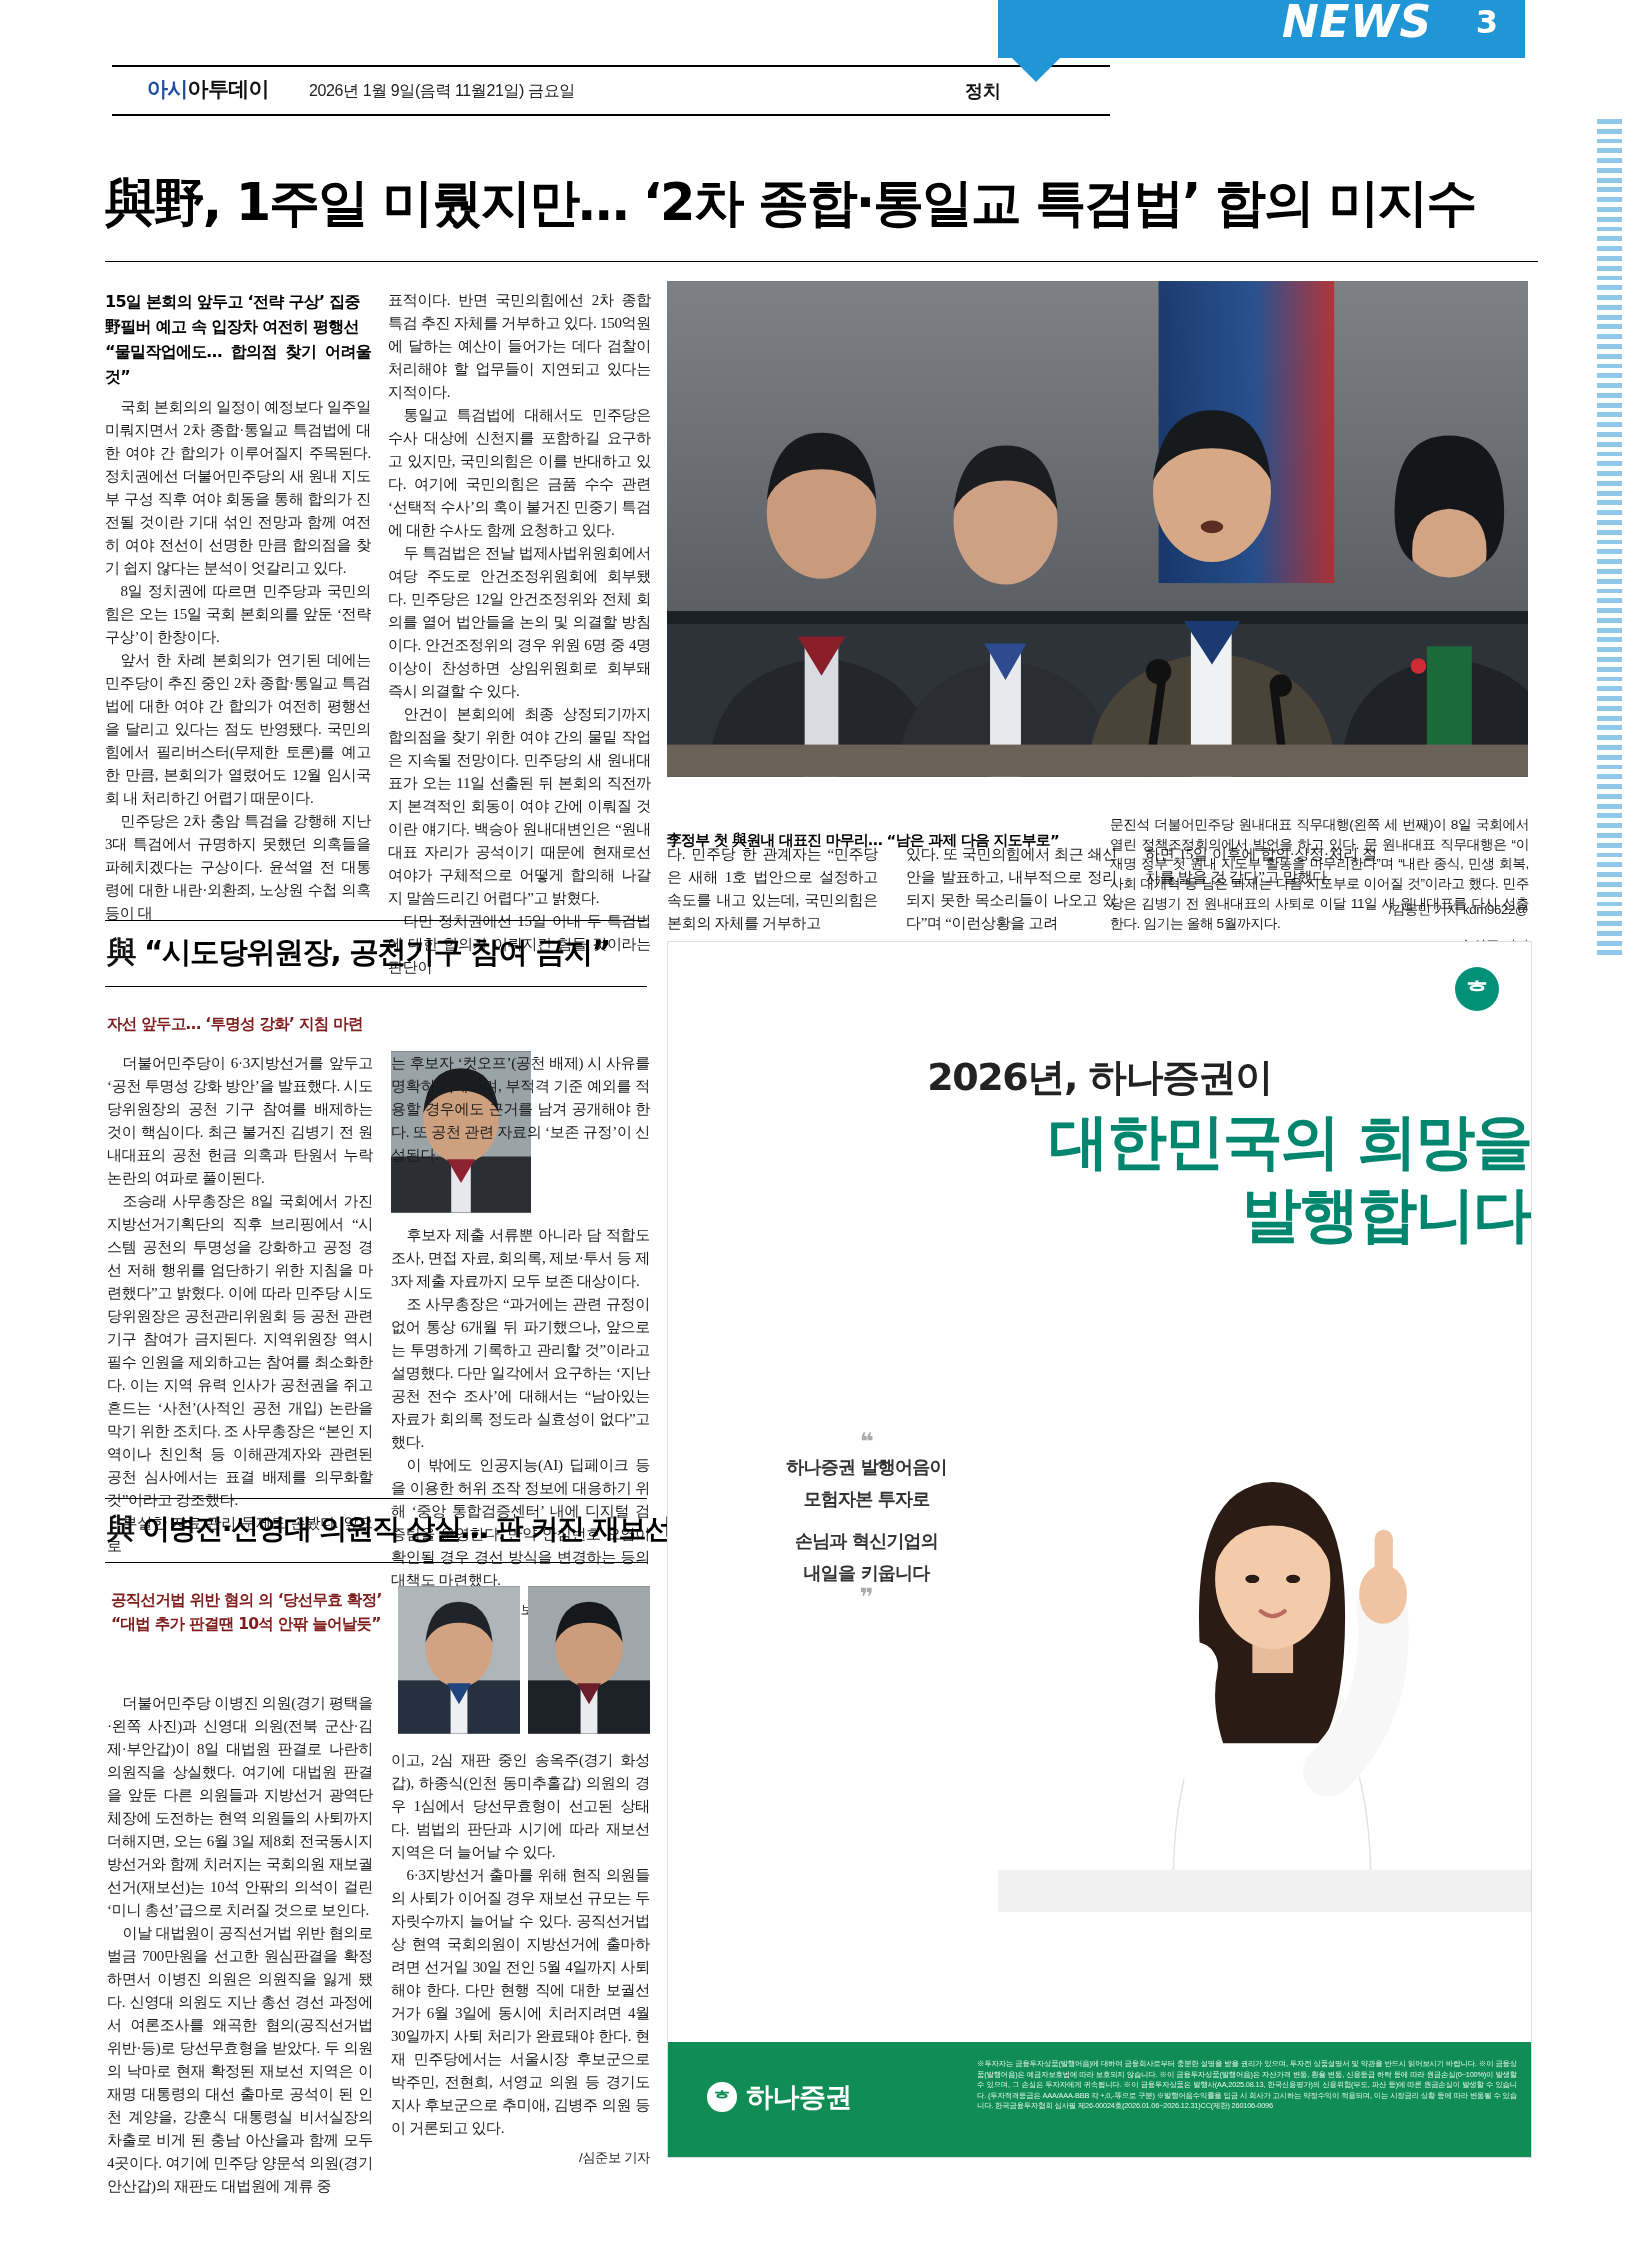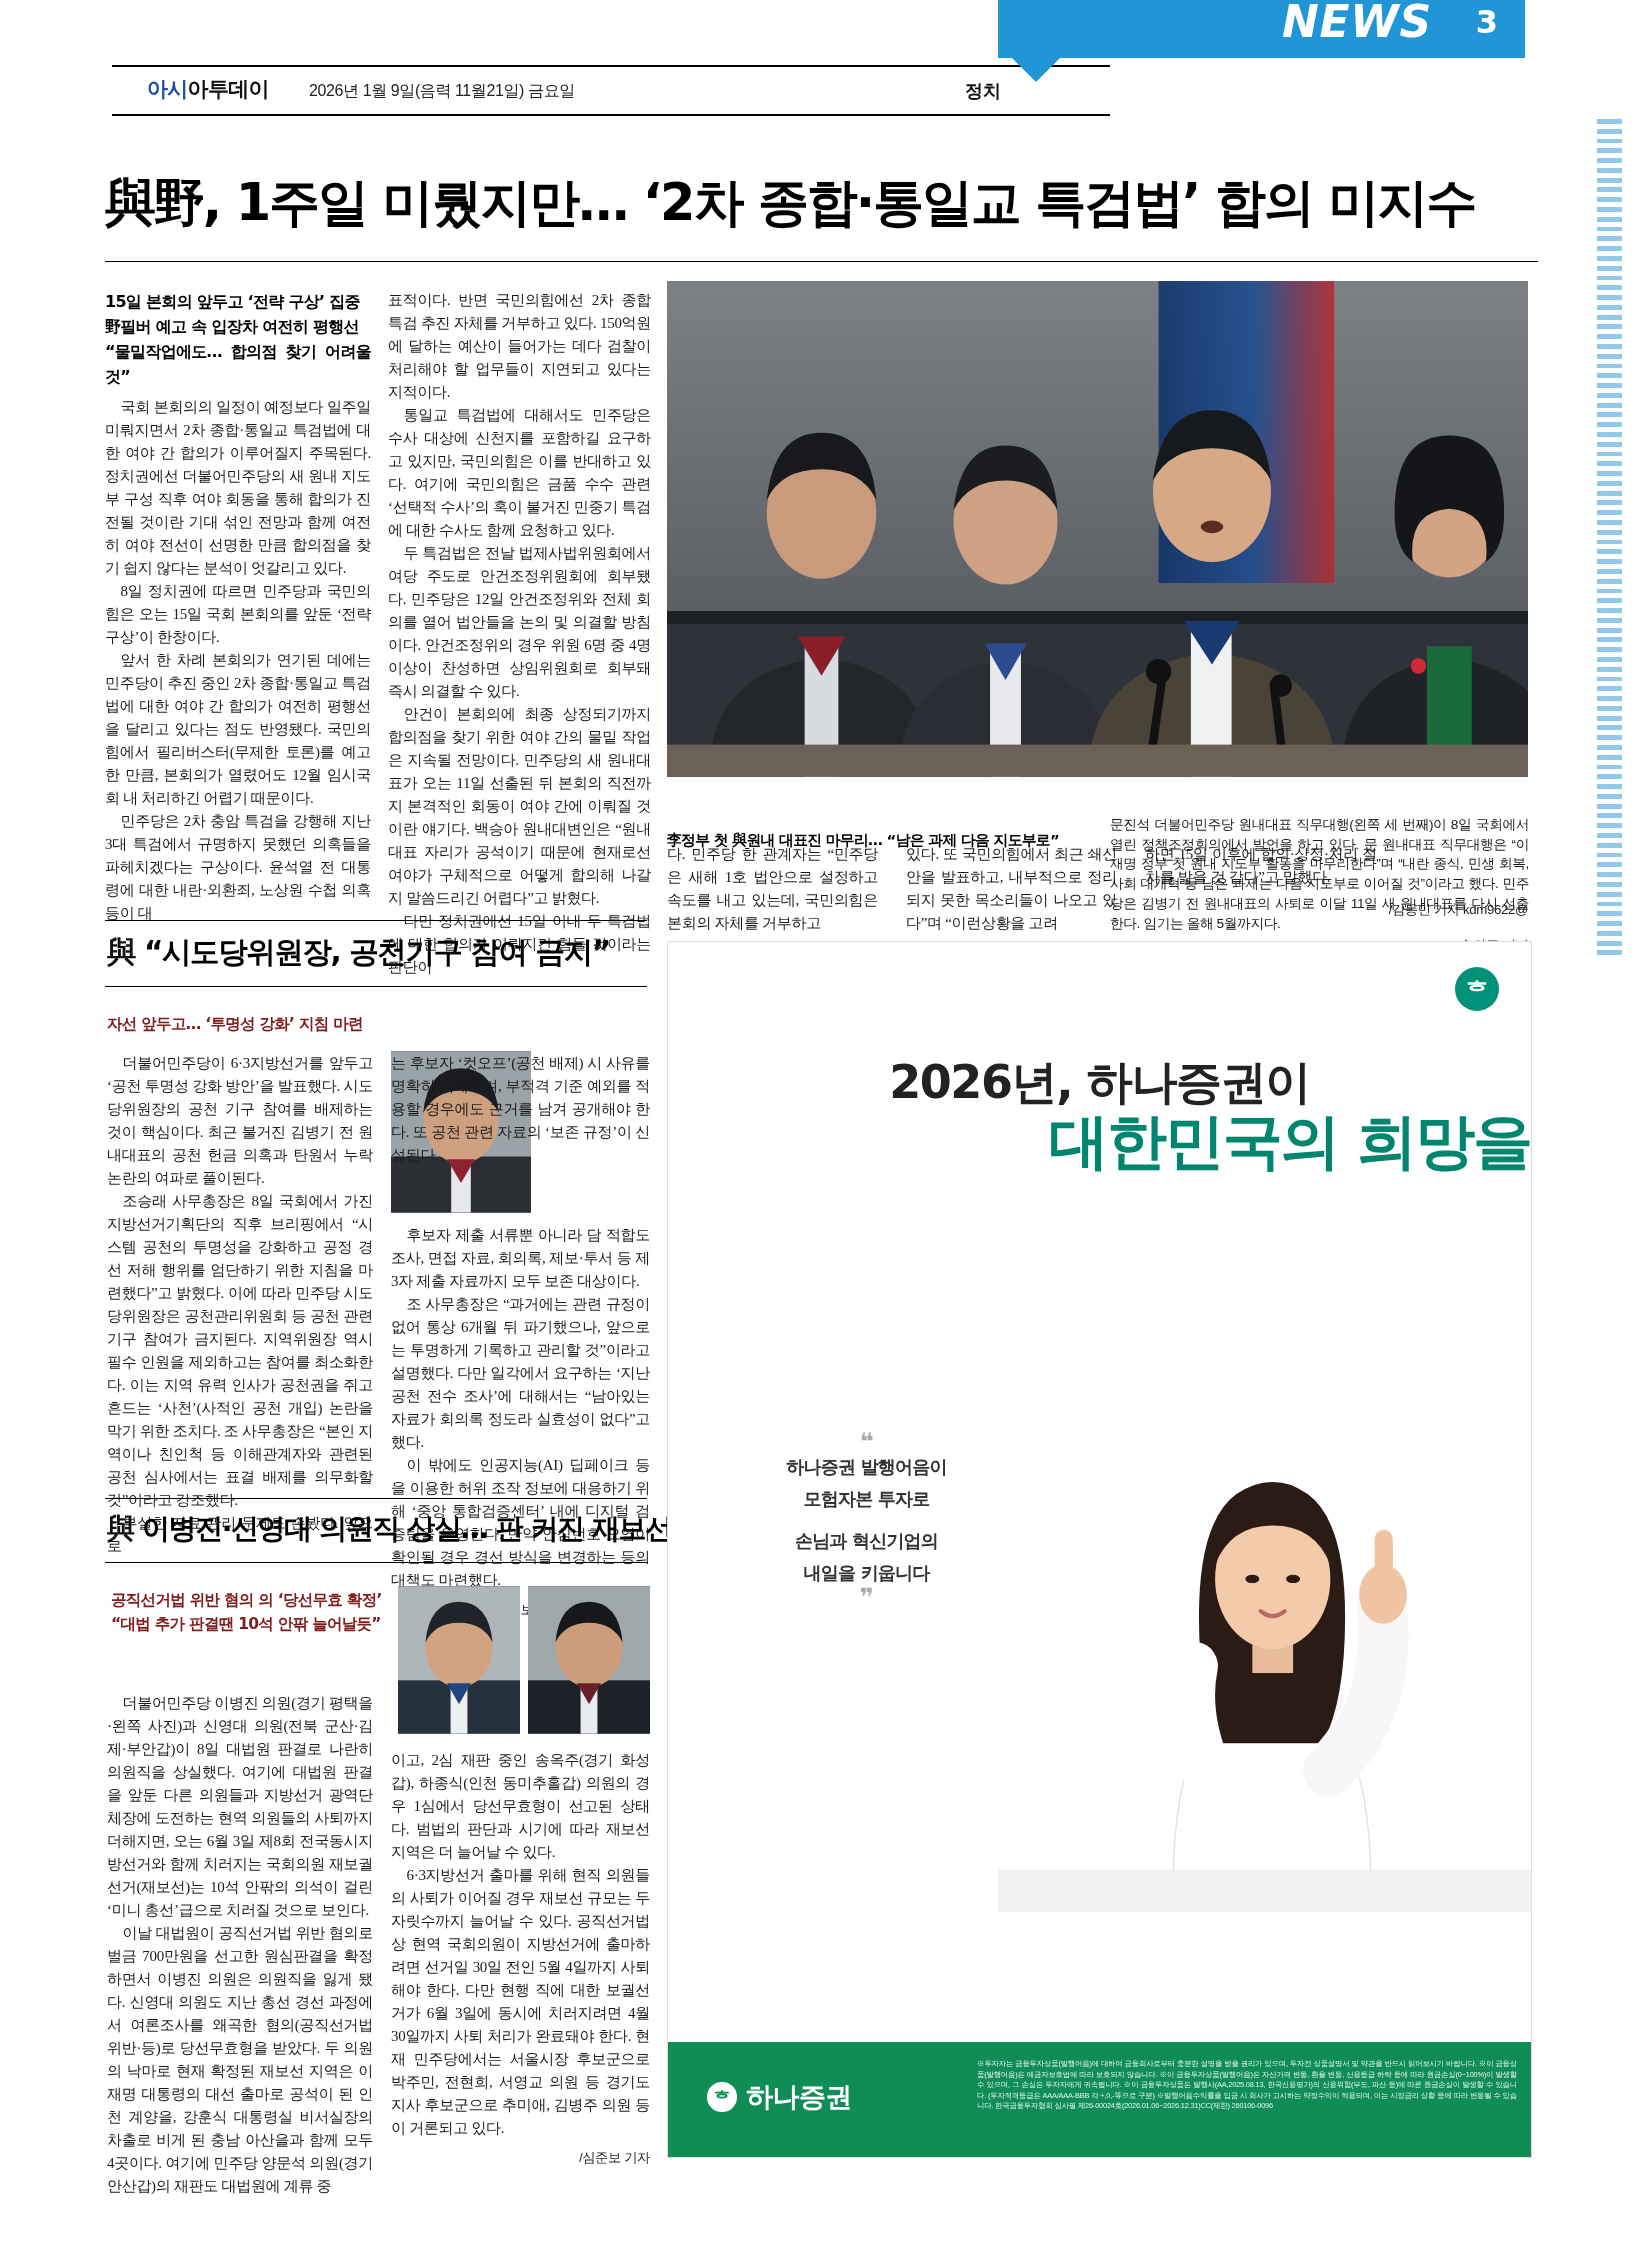--- a/index.html
+++ b/index.html
@@ -198,21 +198,21 @@
     width:44px;height:44px;border-radius:50%;
     background:#009178;
     display:flex;align-items:center;justify-content:center;
     color:#fff;font-family:"DejaVu Sans",sans-serif;font-size:24px;font-weight:bold;
   }
   .ad-line1{
     position:absolute; left:0; top:110px; width:100%;
     text-align:center;
     font-family:"DejaVu Sans", sans-serif;
     font-weight:bold;
-    font-size:46px;
+    font-size:38px;
     letter-spacing:-1.4px;
     color:#222;
   }
   .ad-line2{
     position:absolute; left:0; top:163px; width:100%;
     text-align:right;
     font-family:"DejaVu Sans", sans-serif;
     font-weight:bold;
     font-size:60px;
     letter-spacing:-2.1px;
@@ -589,20 +589,21 @@
   </div>
 
   <div class="ad">
     <div class="ad-top"></div>
 
     <div class="ad-logo-mark">ᄒ</div>
 
     <div class="ad-line1">2026년, 하나증권이</div>
     <div class="ad-line2">
       <div>대한민국의 희망을</div>
+      <div>발행합니다</div>
     </div>
 
 
     <div class="ad-quote">
       <span class="qm">❝</span>
       <div>하나증권 발행어음이</div>
       <div>모험자본 투자로</div>
       <div style="height:9.8px"></div>
       <div>손님과 혁신기업의</div>
       <div>내일을 키웁니다</div>

